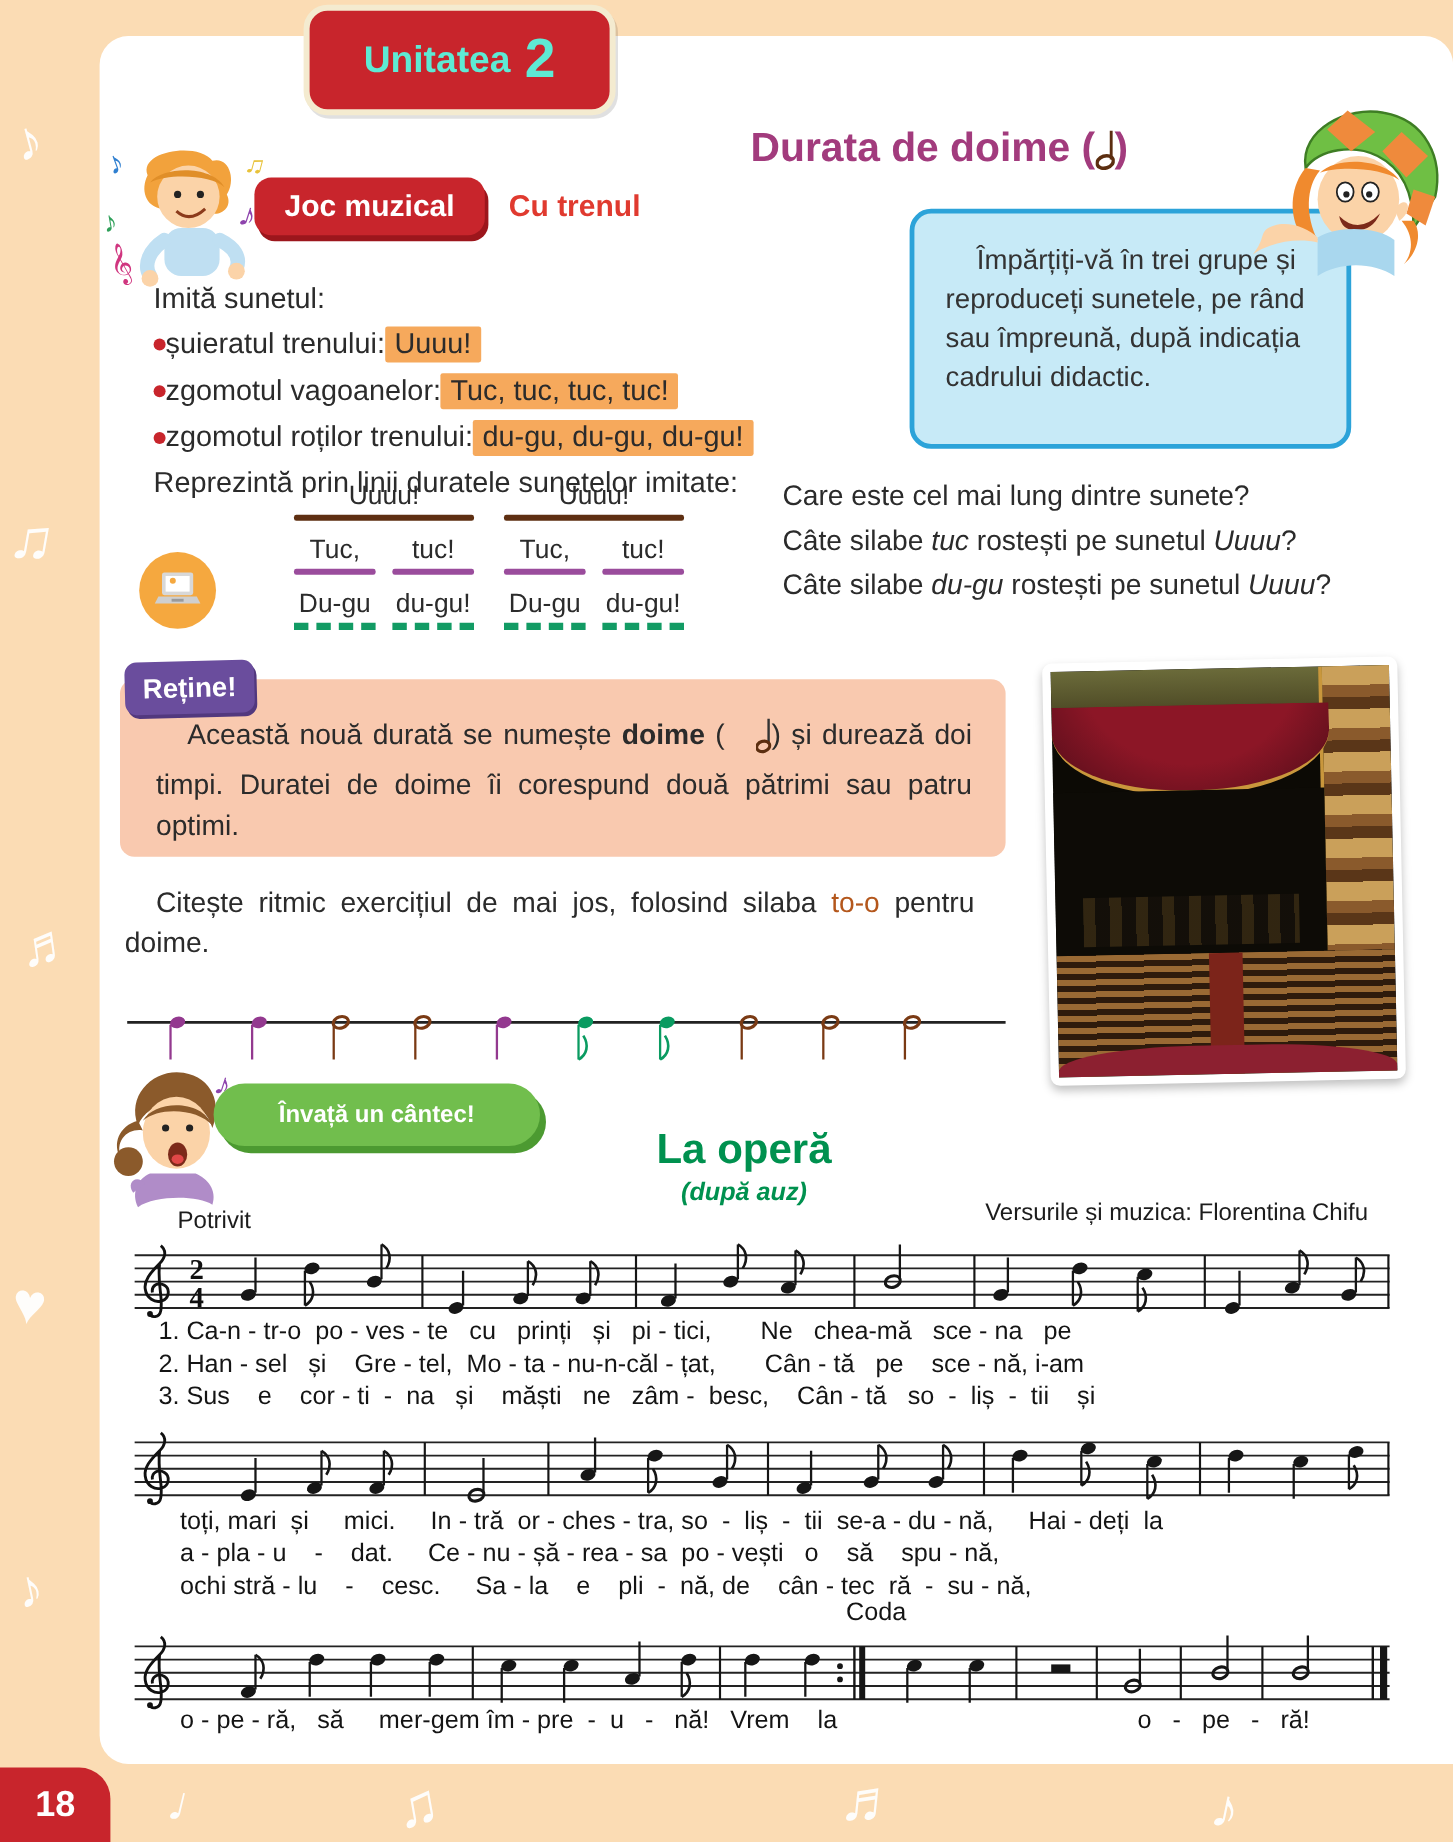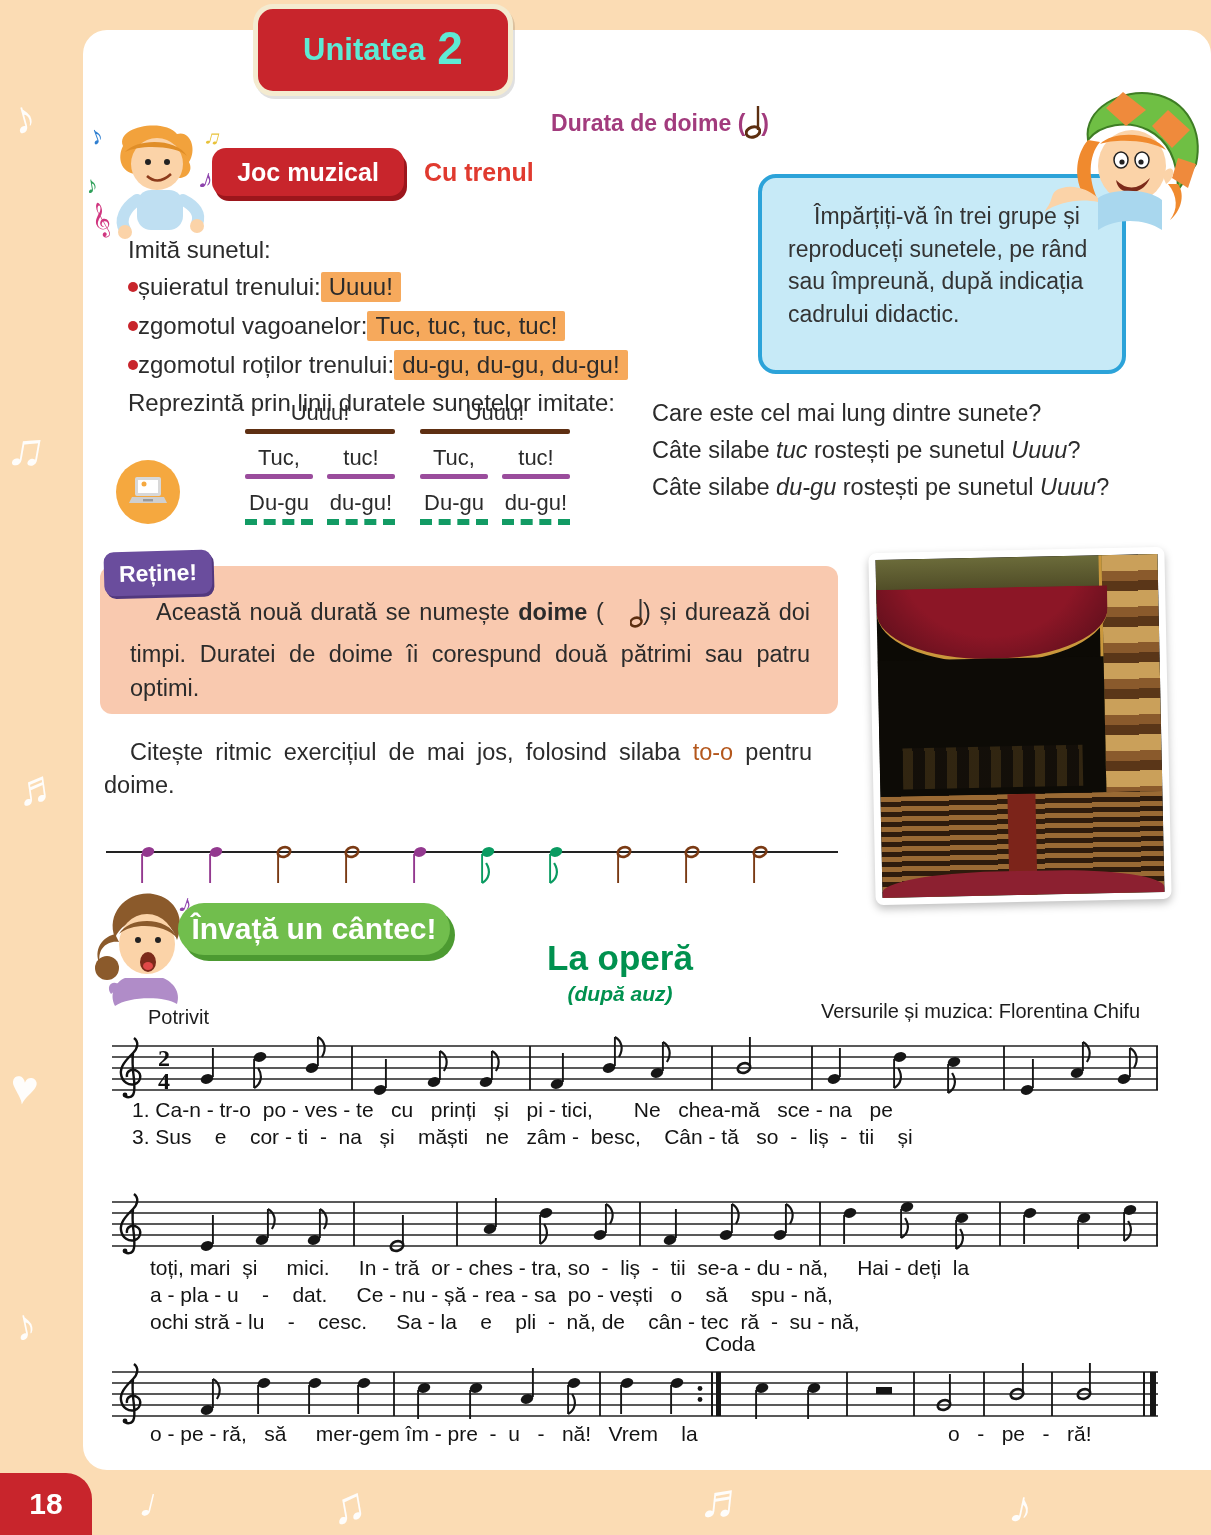--- a/index.html
+++ b/index.html
@@ -10,22 +10,22 @@
   
   .content{position:absolute;left:83px;top:30px;width:1128px;height:1440px;background:#ffffff;
            border-radius:24px 24px 0 24px;}
   
   .unit-tab{position:absolute;left:253px;top:4px;width:250px;height:82px;background:#C8252C;
             border:5px solid #F4EBD0;border-radius:20px;display:flex;align-items:center;justify-content:center;
             gap:12px;color:#5eead4;box-shadow:2px 3px 0 rgba(0,0,0,.12);}
   .unit-tab .u-label{font-size:31px;font-weight:700;}
   .unit-tab .u-num{font-size:46px;font-weight:700;transform:translateY(-2px);}
   
-  .lesson-title{position:absolute;left:380px;top:104px;width:560px;text-align:center;
-                color:#A23B7D;font-size:23px;font-weight:700;}
+  .lesson-title{position:absolute;left:380px;top:104px;width:560px;text-align:right;
+                color:#A23B7D;font-size:34px;font-weight:700;}
   
   .joc-badge{position:absolute;left:212px;top:148px;width:192px;height:48px;background:#C8252C;
              border-radius:14px;box-shadow:3px 5px 0 #9c161c;display:flex;align-items:center;justify-content:center;
              color:#fff;font-size:25px;font-weight:700;}
   .cu-trenul{position:absolute;left:424px;top:158px;color:#E03A2F;font-size:25px;font-weight:700;}
   
   .team-box{position:absolute;left:758px;top:174px;width:368px;height:200px;background:#C7EAF7;
             border:4px solid #2CA3D9;border-radius:18px;padding:22px 24px 0 26px;box-sizing:border-box;
             font-size:23px;line-height:1.42;color:#333;}
   .team-box .tb-text{text-indent:26px;}
@@ -74,21 +74,21 @@
   .op-seats{position:absolute;left:0;bottom:0;width:100%;height:30%;
             background:repeating-linear-gradient(180deg,#9a6a34 0 5px,#2e1b0c 5px 10px);}
   .op-aisle{position:absolute;left:45%;bottom:0;width:10%;height:30%;background:#7c241a;}
   .op-rail{position:absolute;left:0;bottom:0;width:100%;height:7%;background:#8c2030;border-radius:40% 40% 0 0/80% 80% 0 0;}
   
   .citeste{position:absolute;left:104px;top:736px;width:708px;font-size:23.5px;line-height:1.4;text-align:justify;}
   .citeste .ct-text{text-indent:26px;}
   
   .song-badge{position:absolute;left:178px;top:903px;width:272px;height:52px;background:#71BE4D;border-radius:26px;
               box-shadow:5px 6px 0 #4C9A31;display:flex;align-items:center;justify-content:center;color:#fff;
-              font-size:30px;font-weight:700;}
+              font-size:20px;font-weight:700;}
   .song-title{position:absolute;left:410px;top:938px;width:420px;text-align:center;color:#00914F;
               font-size:35px;font-weight:700;}
   .song-sub{position:absolute;left:410px;top:982px;width:420px;text-align:center;color:#00914F;
             font-size:21px;font-weight:700;font-style:italic;}
   .song-credits{position:absolute;left:790px;top:1000px;width:350px;text-align:right;font-size:20px;color:#1c1c1c;}
   .song-tempo{position:absolute;left:148px;top:1006px;font-size:20px;color:#1c1c1c;}
   .staff{position:absolute;left:112px;width:1050px;height:78px;}
   .lyrics{position:absolute;font-size:21px;color:#141414;white-space:pre;line-height:27px;}
   .coda-label{position:absolute;left:705px;top:1332px;font-size:21px;color:#141414;}
   
@@ -388,21 +388,21 @@
       <path d="M 836.1 67 C 843.1 63 845.1 55 840.1 47" stroke="#161616" stroke-width="2.2" fill="none"></path>
       <ellipse cx="915" cy="64" rx="6.4" ry="4.7" transform="rotate(-18 915 64)" fill="#161616"></ellipse>
       <line x1="920.9" y1="62" x2="920.9" y2="33" stroke="#161616" stroke-width="1.9"></line>
       <ellipse cx="965" cy="47" rx="6.4" ry="4.7" transform="rotate(-18 965 47)" fill="#161616"></ellipse>
       <line x1="970.9" y1="45" x2="970.9" y2="16" stroke="#161616" stroke-width="1.9"></line>
       <path d="M 970.9 16 C 977.9 20 979.9 28 974.9 36" stroke="#161616" stroke-width="2.2" fill="none"></path>
       <ellipse cx="1012" cy="53" rx="6.4" ry="4.7" transform="rotate(-18 1012 53)" fill="#161616"></ellipse>
       <line x1="1017.9" y1="51" x2="1017.9" y2="22" stroke="#161616" stroke-width="1.9"></line>
       <path d="M 1017.9 22 C 1024.9 26 1026.9 34 1021.9 42" stroke="#161616" stroke-width="2.2" fill="none"></path>
     </svg>
-  <div class="lyrics" style="left:132px;top:1096px;"><div>1. Ca-n - tr-o  po - ves - te   cu   prinți   și   pi - tici,       Ne   chea-mă   sce - na   pe</div><div>3. Sus    e    cor - ti  -  na   și    măști   ne   zâm -  besc,    Cân - tă   so  -  liș  -  tii    și</div></div>
+  <div class="lyrics" style="left:132px;top:1096px;"><div>1. Ca-n - tr-o  po - ves - te   cu   prinți   și   pi - tici,       Ne   chea-mă   sce - na   pe</div><div>2. Han - sel   și    Gre - tel,  Mo - ta - nu-n-căl - țat,       Cân - tă   pe    sce - nă, i-am</div><div>3. Sus    e    cor - ti  -  na   și    măști   ne   zâm -  besc,    Cân - tă   so  -  liș  -  tii    și</div></div>
 
   <svg class="staff" style="top:1182px;" viewBox="0 0 1050 78">
       <line x1="0" y1="20" x2="1046" y2="20" stroke="#222" stroke-width="1.6"></line>
       <line x1="0" y1="31" x2="1046" y2="31" stroke="#222" stroke-width="1.6"></line>
       <line x1="0" y1="42" x2="1046" y2="42" stroke="#222" stroke-width="1.6"></line>
       <line x1="0" y1="53" x2="1046" y2="53" stroke="#222" stroke-width="1.6"></line>
       <line x1="0" y1="64" x2="1046" y2="64" stroke="#222" stroke-width="1.6"></line>
       <path d="M22 12 C27 16 26 22 21 27 C13 35 8 41 9 48 C10 56 17 60 23 58 C29 56 30 48 25 45 C20 42 14 45 15 51 M21 27 C19 45 24 55 22 66 C21 72 14 73 12 68" stroke="#111" stroke-width="2.4" fill="none"></path>
       <circle cx="13" cy="69" r="2.4" fill="#111"></circle>
       <line x1="242" y1="20" x2="242" y2="64" stroke="#161616" stroke-width="1.8"></line>

